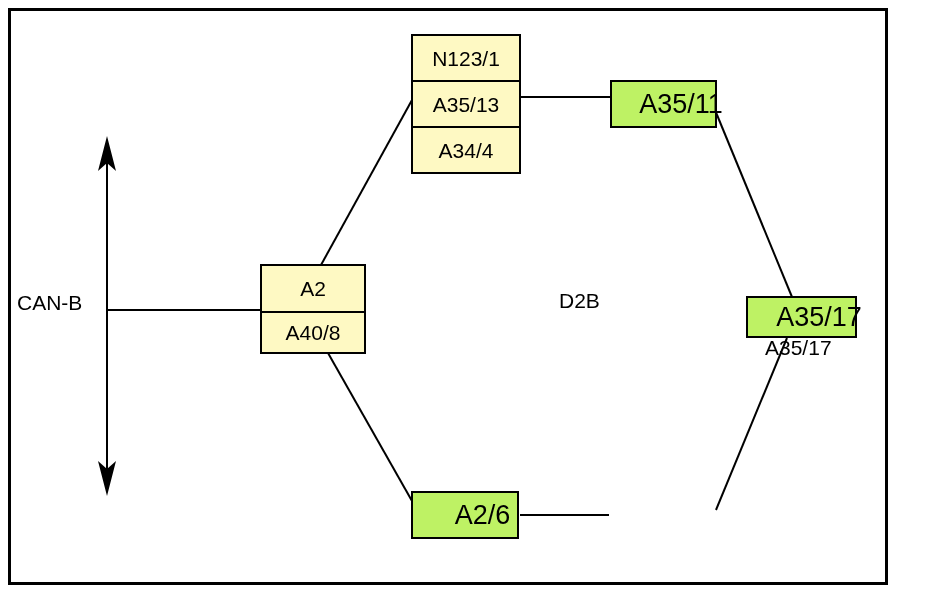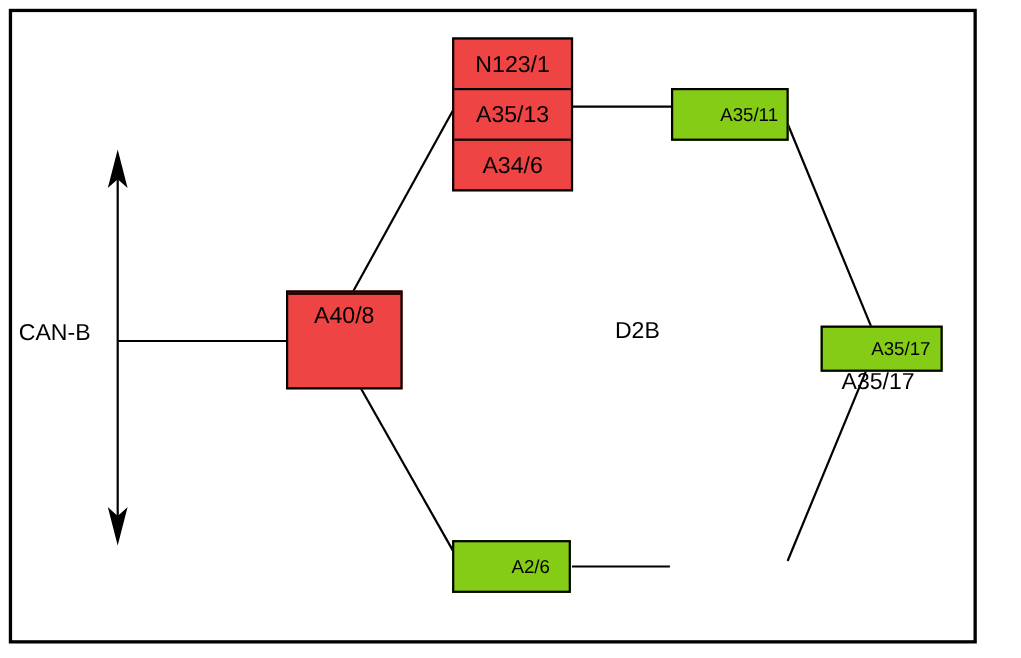--- a/index.html
+++ b/index.html
@@ -20,33 +20,33 @@
     box-sizing: border-box;
   }
   .lines-svg {
     position: absolute;
     left: 0; top: 0;
     width: 928px; height: 598px;
   }
   .node {
     position: absolute;
     border: 2px solid #000000;
-    background: #84cc16;
+    background: #bef264;
     box-sizing: border-box;
     display: flex;
     align-items: center;
     justify-content: center;
-    font-size: 17px;
+    font-size: 27px;
     line-height: 1;
     padding-left: 35px;
   }
   .node-group {
     position: absolute;
     border: 2px solid #000000;
-    background: #ef4444;
+    background: #fef9c3;
     box-sizing: border-box;
     display: flex;
     flex-direction: column;
   }
   .cell {
     display: flex;
     align-items: center;
     justify-content: center;
     font-size: 21px;
     line-height: 1;
@@ -89,33 +89,34 @@
     </g>
     <g fill="#000000" stroke="none">
       <path d="M107,136 L98,171 L107,163 L116,171 Z"></path>
       <path d="M107,496 L98,461 L107,469 L116,461 Z"></path>
     </g>
   </svg>
 
   <div class="node-group" style="left:411px; top:34px; width:110px; height:140px;">
     <div class="cell" style="height:44px;">N123/1</div>
     <div class="cell divided" style="height:46px;">A35/13</div>
-    <div class="cell divided" style="height:46px;">A34/6</div>
+    <div class="cell divided" style="height:46px;">A34/4</div>
   </div>
 
   <div class="node" style="left:610px; top:80px; width:107px; height:48px;">A35/11</div>
 
   <div class="node" style="left:746px; top:296px; width:111px; height:42px;">A35/17</div>
 
   <div class="floating-label" style="left:765px; top:337px;">A35/17</div>
 
 
   <div class="node" style="left:411px; top:491px; width:108px; height:48px;">A2/6</div>
 
   <div class="node-group" style="left:260px; top:264px; width:106px; height:90px;">
+    <div class="cell" style="height:45px;">A2</div>
     <div class="cell divided" style="height:41px;">A40/8</div>
   </div>
 
   <div class="floating-label" style="left:17px; top:292px;">CAN-B</div>
 
   <div class="floating-label" style="left:559px; top:290px;">D2B</div>
 
 </div>
 
 </body></html>

